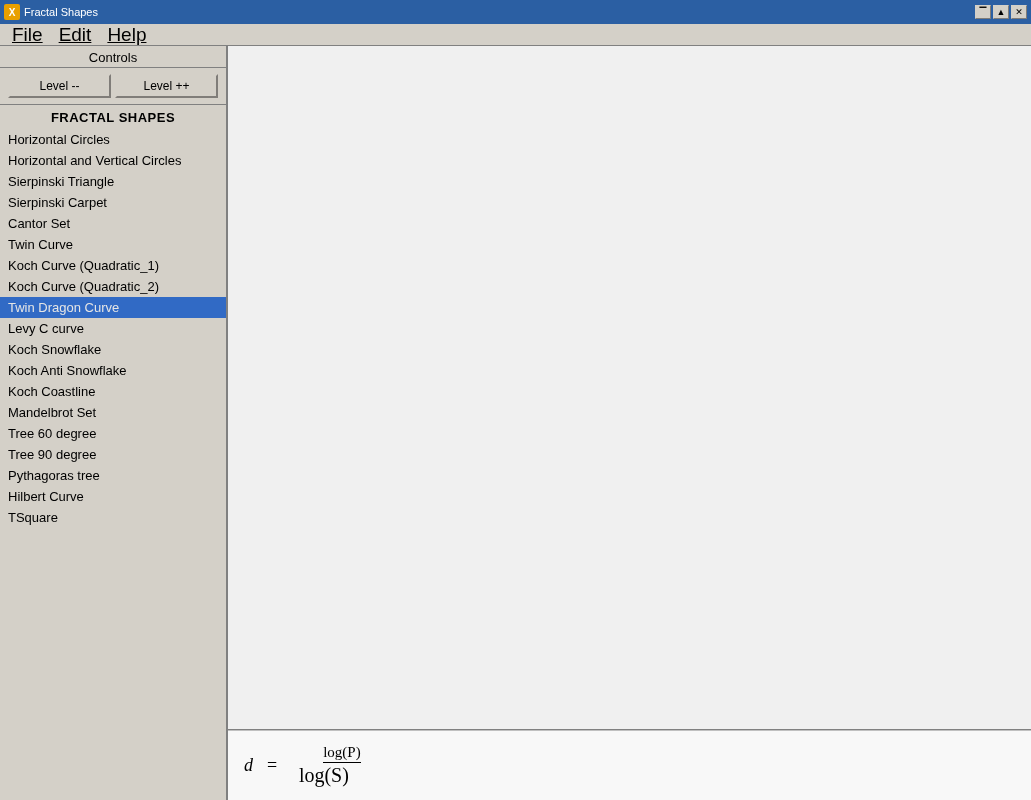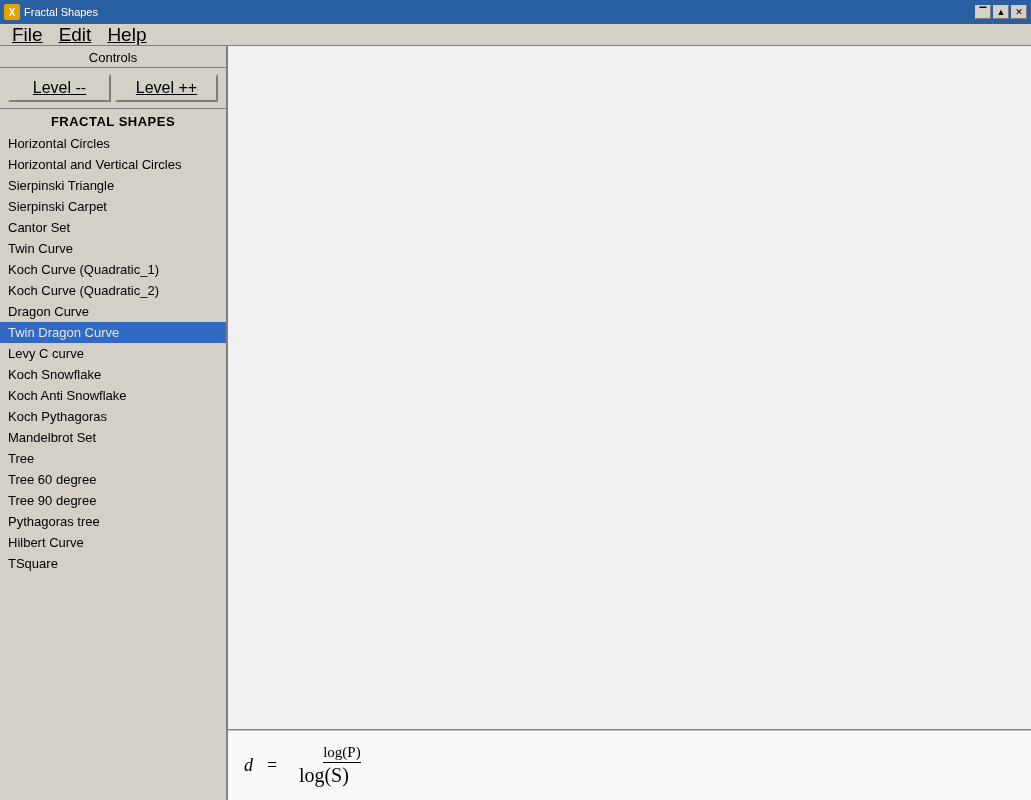--- a/index.html
+++ b/index.html
@@ -95,23 +95,22 @@
       gap: 4px;
       padding: 6px 8px;
       border-bottom: 1px solid #808080;
     }
     .level-btn {
       flex: 1;
       padding: 3px 6px;
       background: #d4d0c8;
       border: 2px outset #d4d0c8;
       cursor: pointer;
-      font-size: 16px;
+      font-size: 12px;
       text-align: center;
-      text-decoration: underline;
     }
 
     .fractal-shapes-header {
       text-align: center;
       font-weight: bold;
       font-size: 13px;
       padding: 5px 0 4px;
       letter-spacing: 0.5px;
     }
     .shape-list {
@@ -206,28 +205,26 @@
     <div class="fractal-shapes-header">FRACTAL SHAPES</div>
     <div class="shape-list" id="shape-list">
         <div class="shape-item">Horizontal Circles</div>
         <div class="shape-item">Horizontal and Vertical Circles</div>
         <div class="shape-item">Sierpinski Triangle</div>
         <div class="shape-item">Sierpinski Carpet</div>
         <div class="shape-item">Cantor Set</div>
         <div class="shape-item">Twin Curve</div>
         <div class="shape-item">Koch Curve (Quadratic_1)</div>
         <div class="shape-item">Koch Curve (Quadratic_2)</div>
-        <div class="shape-item">Dragon Curve</div>
         <div class="shape-item selected">Twin Dragon Curve</div>
         <div class="shape-item">Levy C curve</div>
         <div class="shape-item">Koch Snowflake</div>
         <div class="shape-item">Koch Anti Snowflake</div>
-        <div class="shape-item">Koch Pythagoras</div>
+        <div class="shape-item">Koch Coastline</div>
         <div class="shape-item">Mandelbrot Set</div>
-        <div class="shape-item">Tree</div>
         <div class="shape-item">Tree 60 degree</div>
         <div class="shape-item">Tree 90 degree</div>
         <div class="shape-item">Pythagoras tree</div>
         <div class="shape-item">Hilbert Curve</div>
         <div class="shape-item">TSquare</div>
       </div>
   </div>
 
   <div class="content-area">
     <div class="canvas-area"></div>

